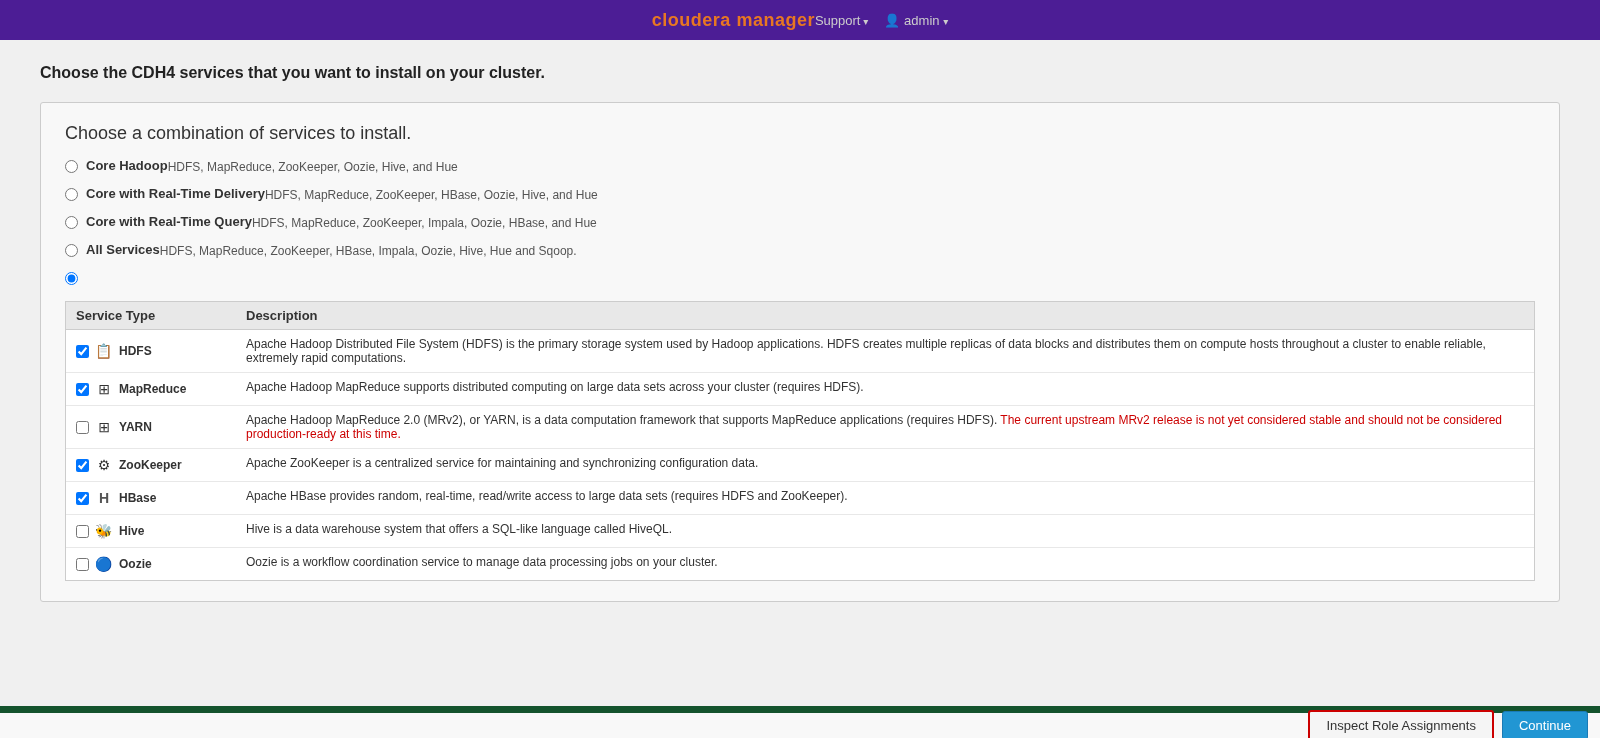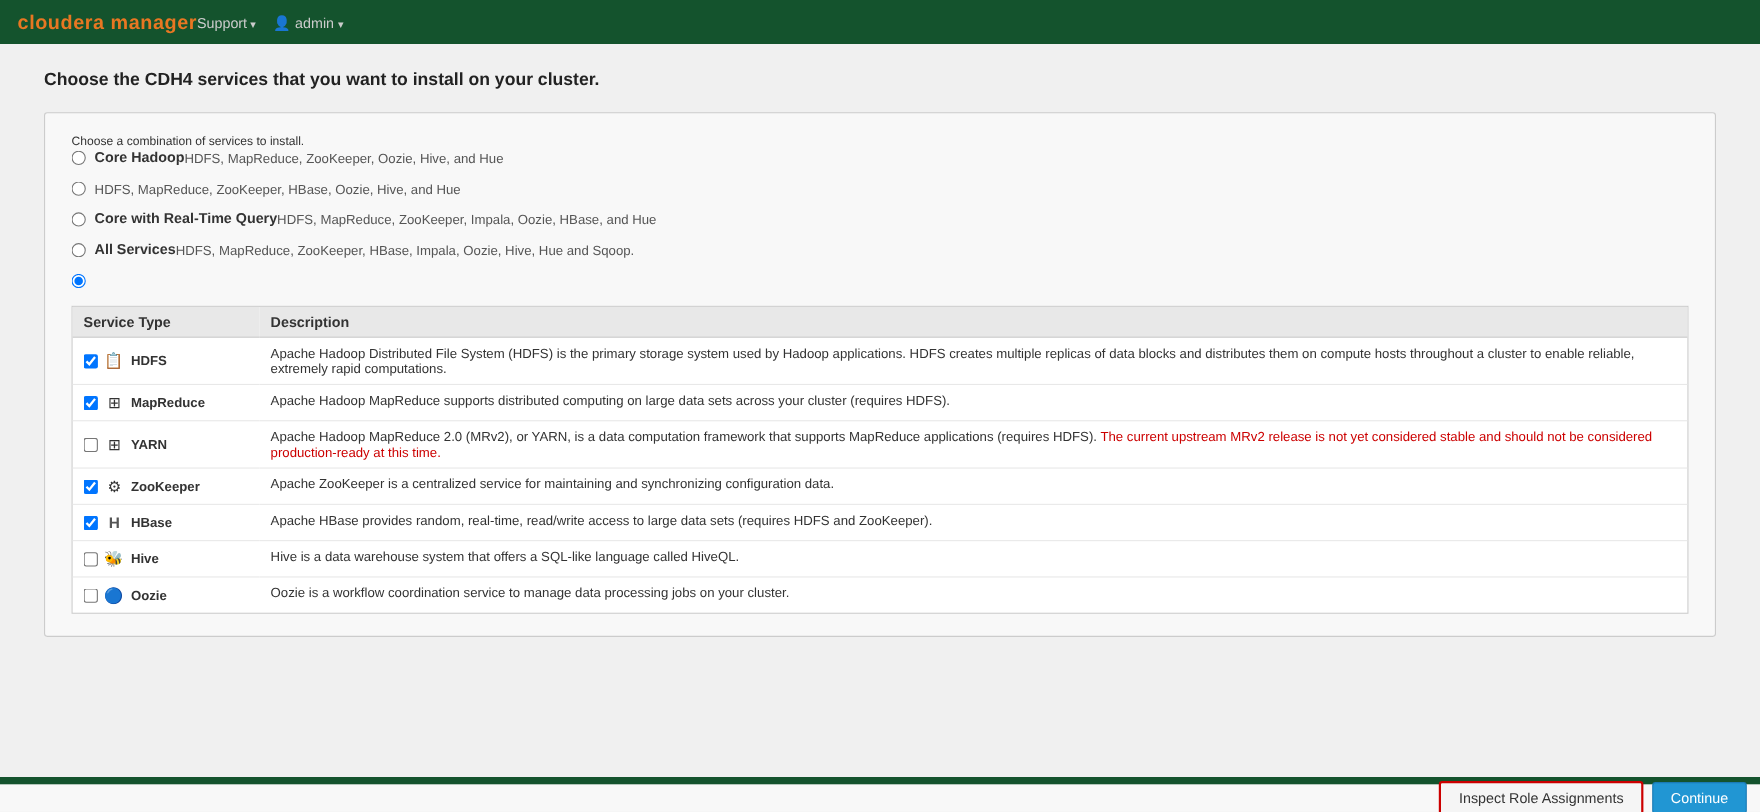--- a/index.html
+++ b/index.html
@@ -1,25 +1,25 @@
 <!DOCTYPE html>
 <html><head>
   <meta charset="utf-8">
   <style>
     * { box-sizing: border-box; margin: 0; padding: 0; }
     body { font-family: Arial, Helvetica, sans-serif; font-size: 13px; color: #333; background: #f0f0f0; }
 
     
     #header {
-      background: #14532d;
+      background: #4c1d95;
       color: #fff;
       height: 40px;
       display: flex;
       align-items: center;
-      justify-content: flex-start;
+      justify-content: center;
       padding: 0 16px;
     }
     #header .brand {
       font-size: 18px;
       font-weight: bold;
       color: #fff;
       letter-spacing: 0.5px;
     }
     #header .brand span { color: #e87722; }
     #header .nav-right {
@@ -48,21 +48,22 @@
 
     
     .card {
       background: #f8f8f8;
       border: 1px solid #ccc;
       border-radius: 3px;
       padding: 20px 24px;
     }
 
     .instruction-text {
-      font-size: 11px;
+      font-size: 18px;
+      margin-bottom: 14px;
       color: #333;
     }
 
     
     .radio-option {
       margin-bottom: 12px;
     }
     .radio-option label {
       display: flex;
       align-items: flex-start;
@@ -195,20 +196,21 @@
             <span class="option-title">Core Hadoop</span>
             <span class="option-desc">HDFS, MapReduce, ZooKeeper, Oozie, Hive, and Hue</span>
           </div>
         </label>
       </div>
 
       <div class="radio-option">
         <label>
           <input type="radio" name="service-set" style="">
           <div class="option-text-block">
+            <span class="option-title">Core with Real-Time Delivery</span>
             <span class="option-desc">HDFS, MapReduce, ZooKeeper, HBase, Oozie, Hive, and Hue</span>
           </div>
         </label>
       </div>
 
       <div class="radio-option">
         <label>
           <input type="radio" name="service-set" style="">
           <div class="option-text-block">
             <span class="option-title">Core with Real-Time Query</span>

